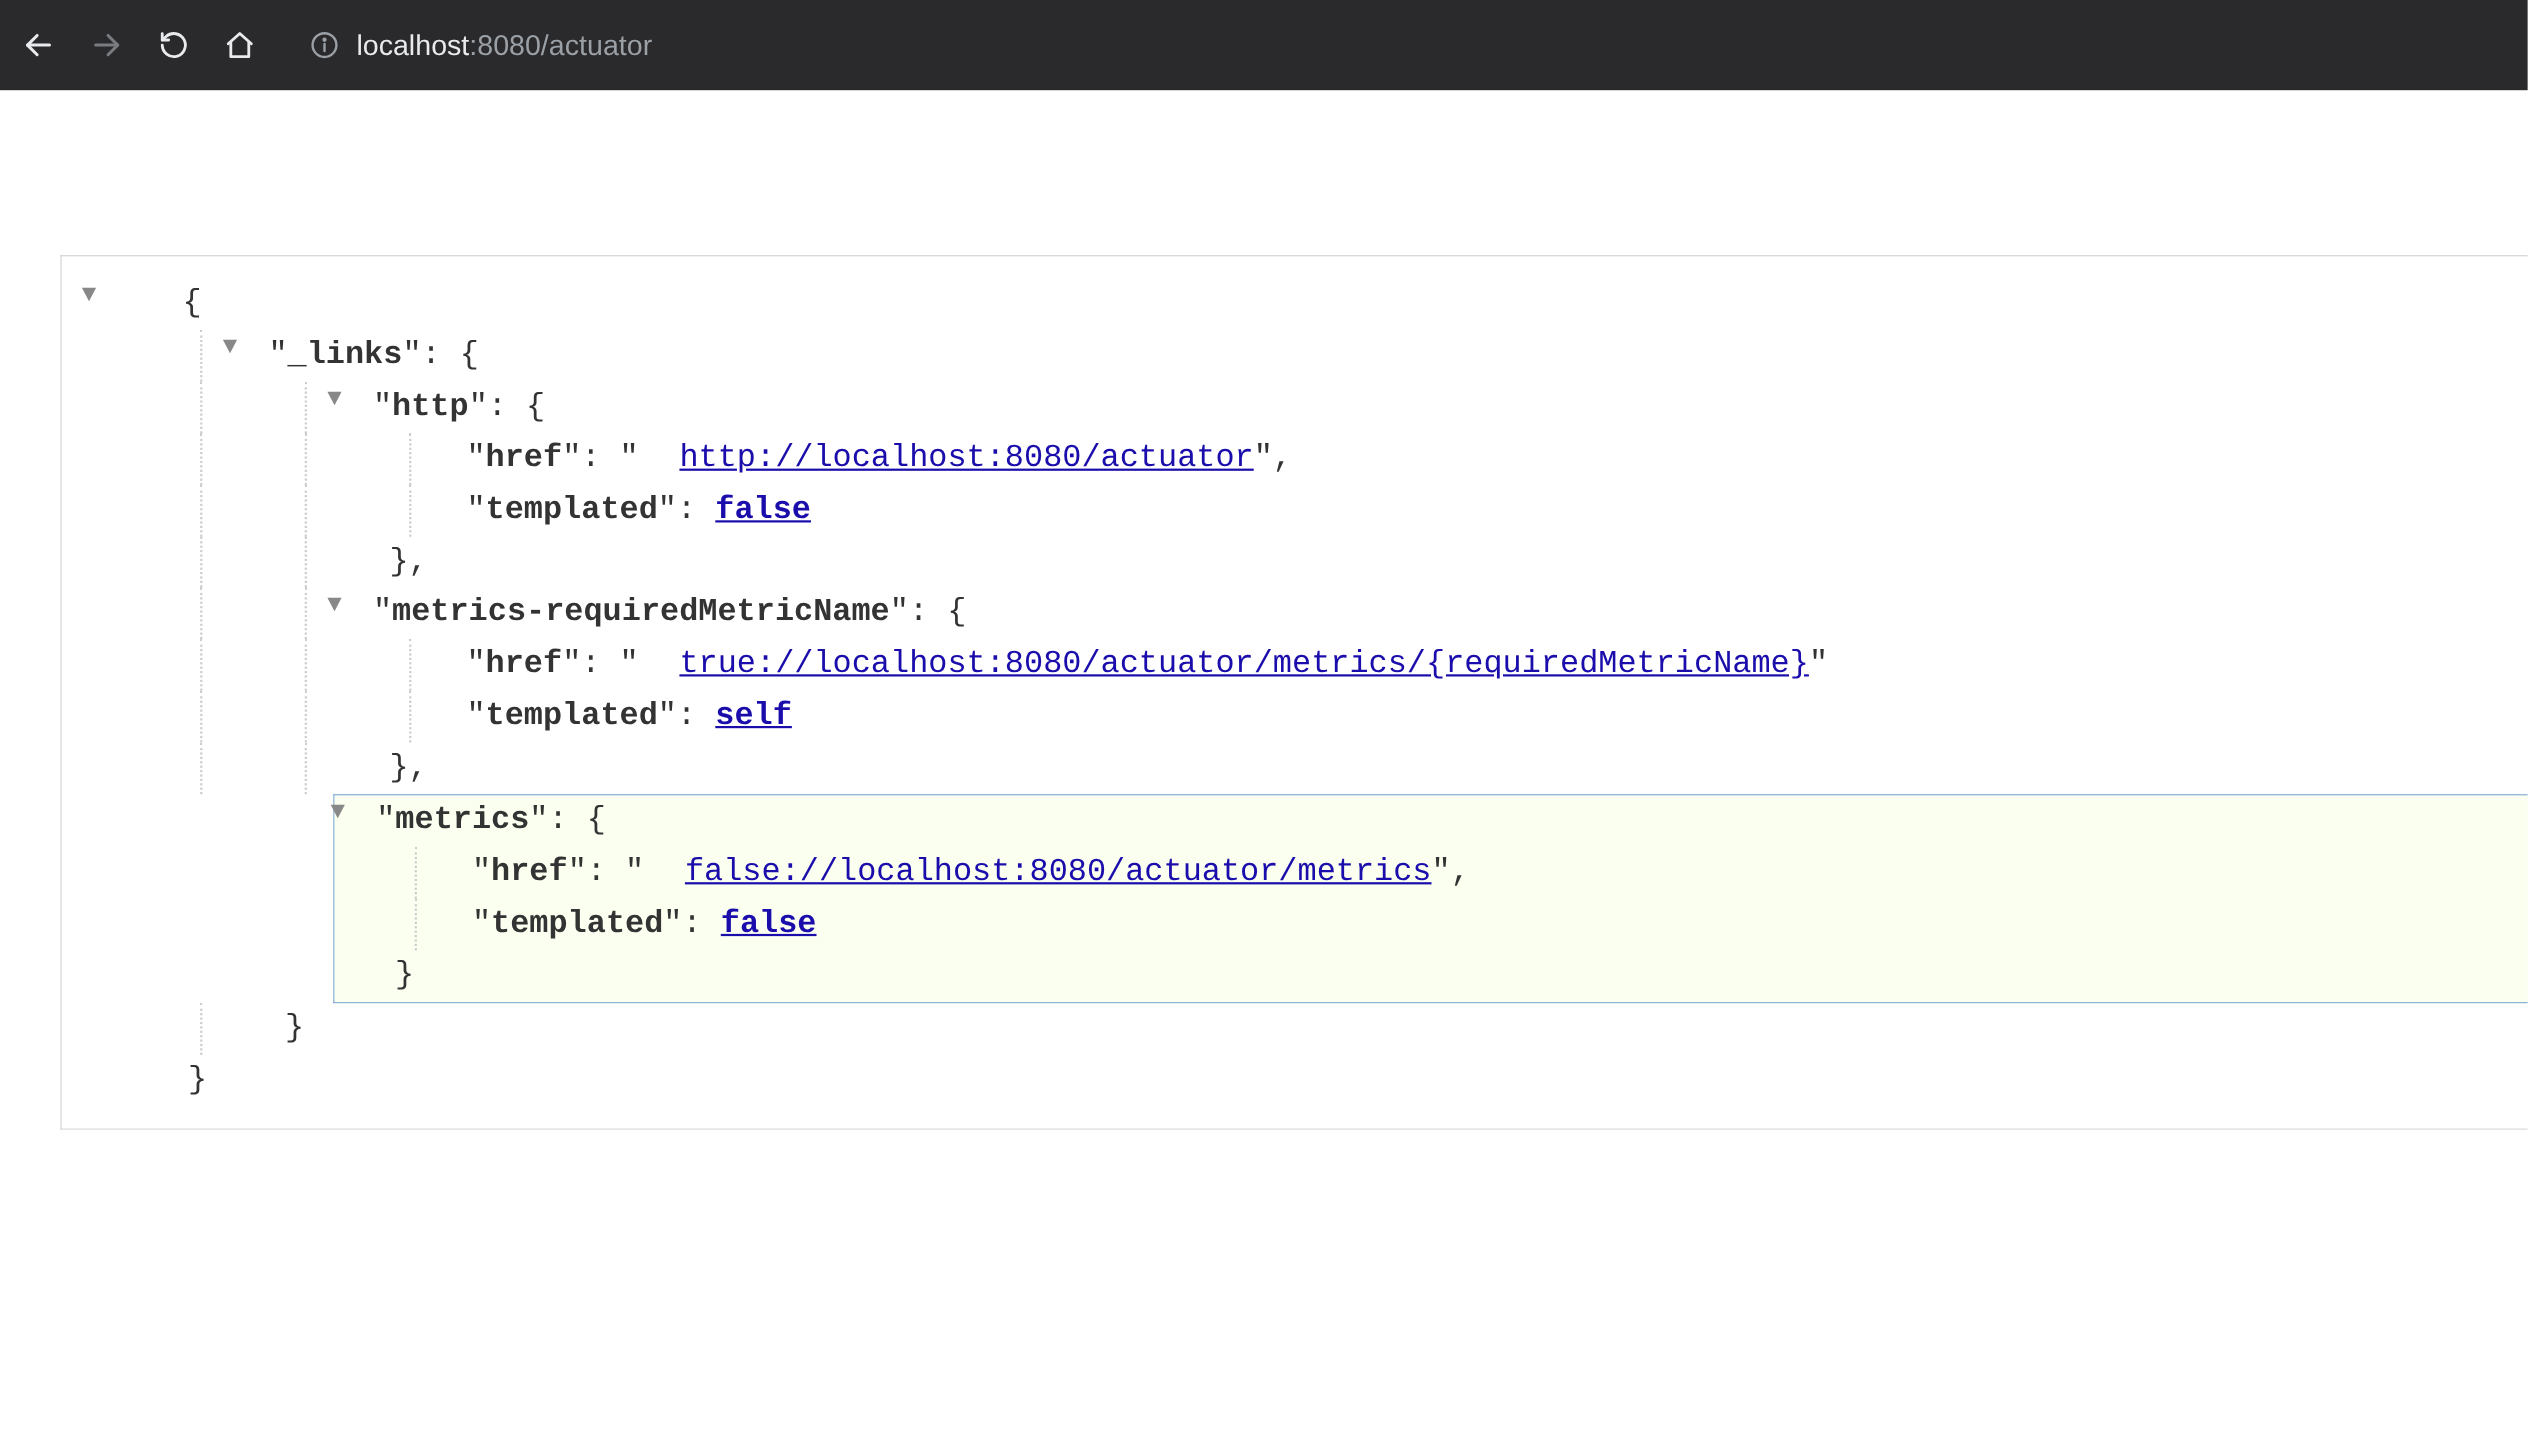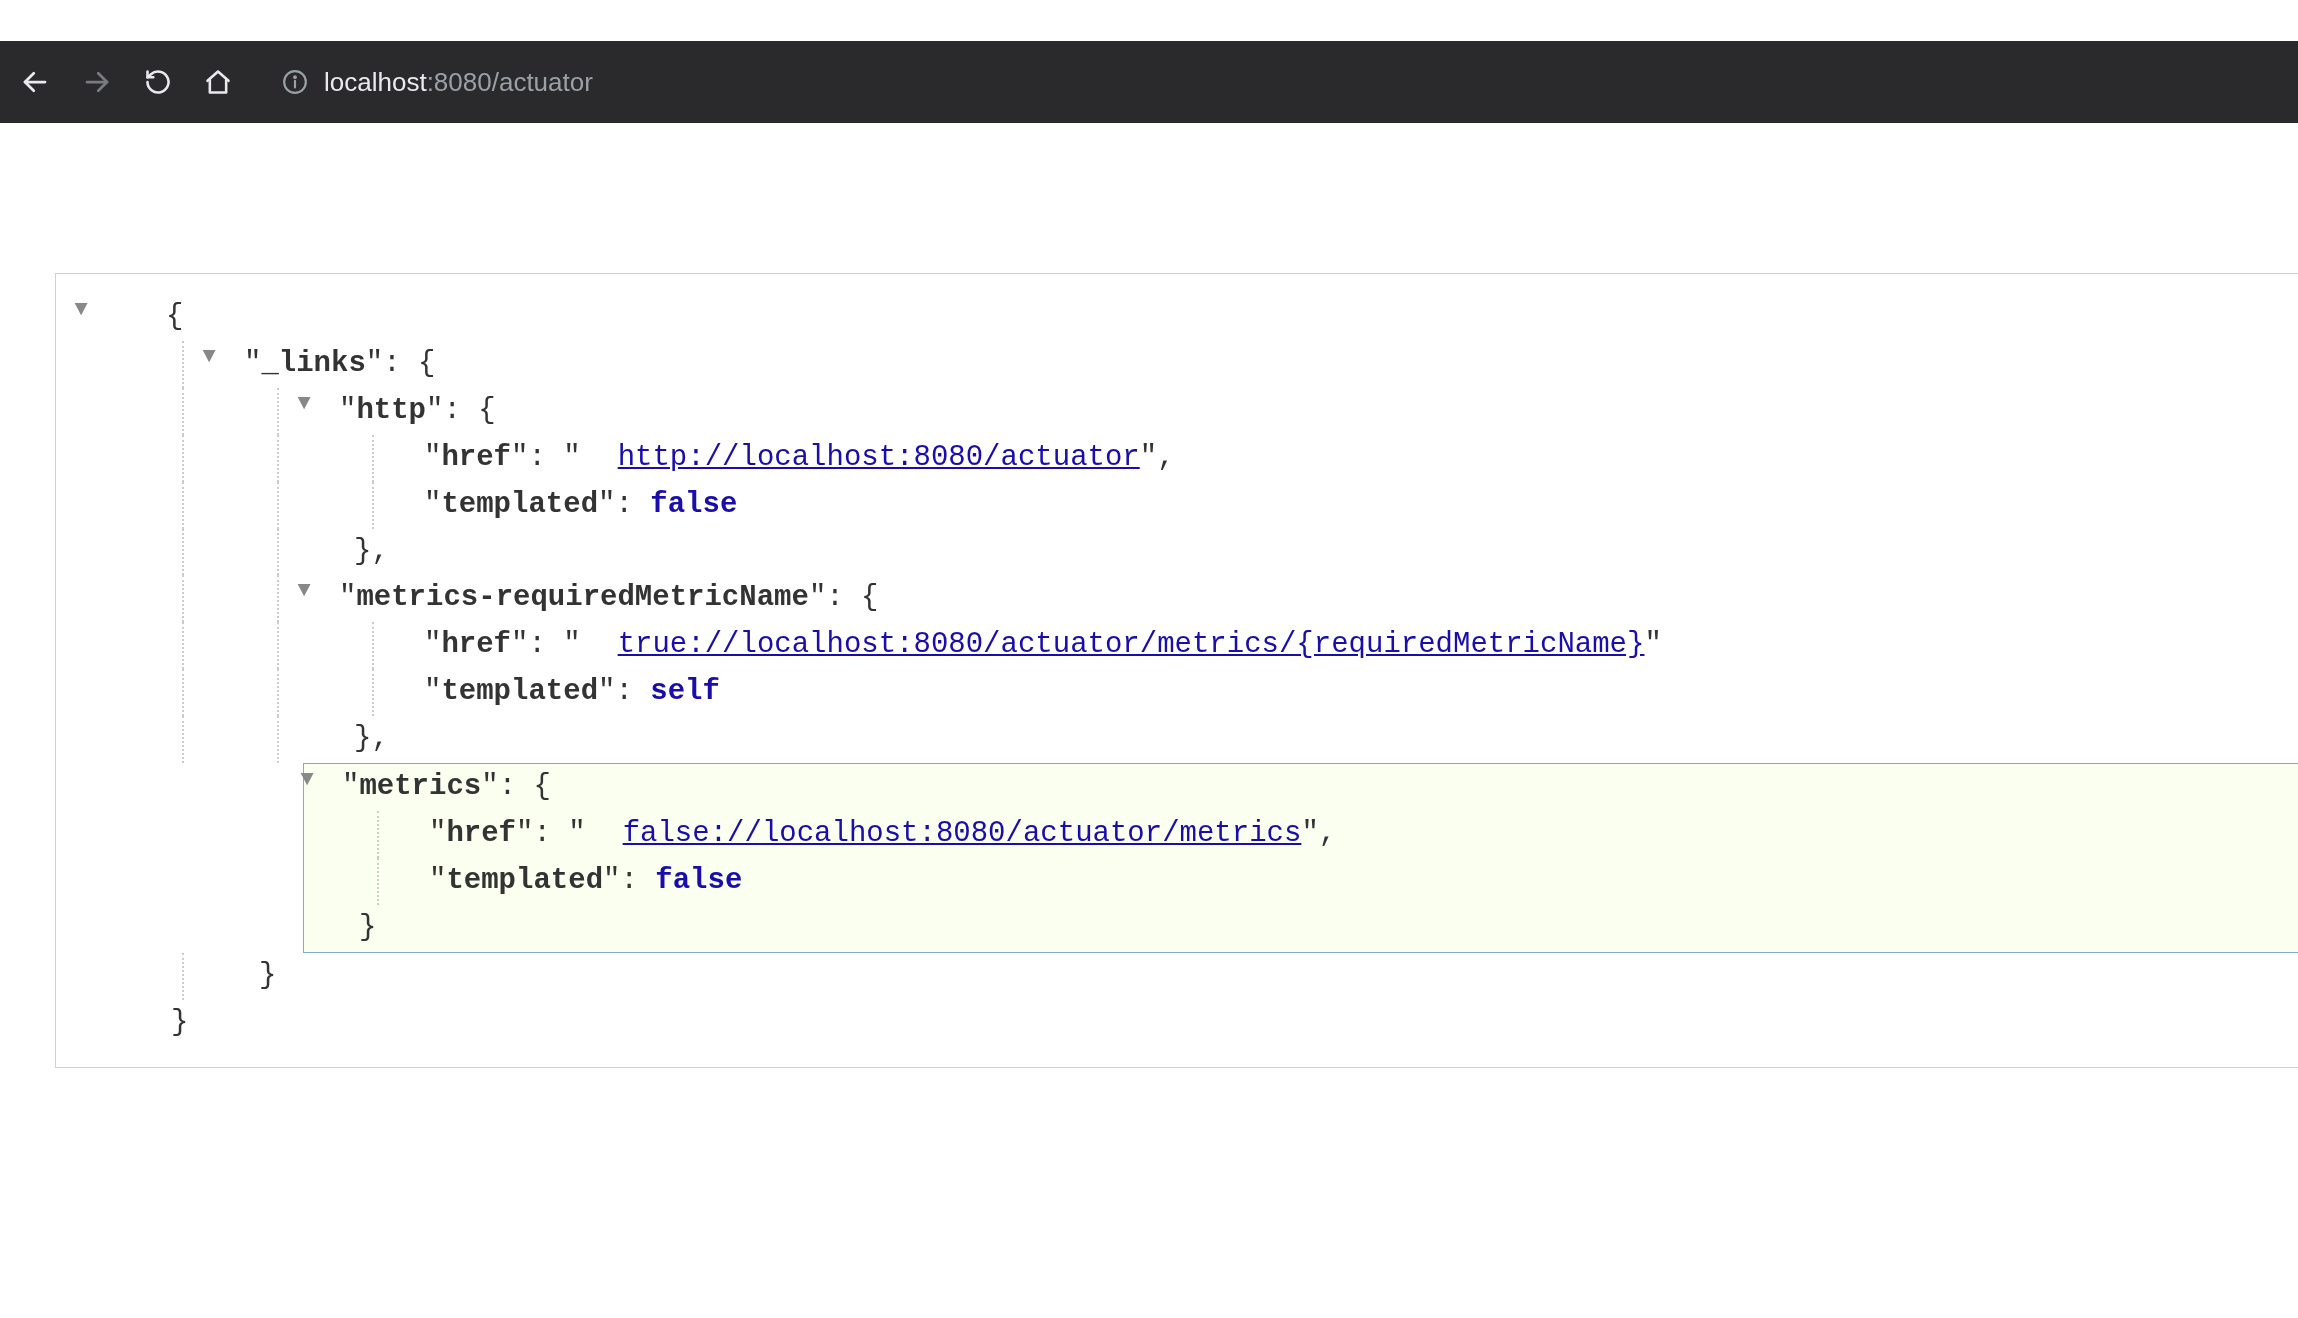--- a/index.html
+++ b/index.html
@@ -12,21 +12,20 @@
       background: #ffffff;
       overflow-x: hidden;
     }
     .browser-bar {
       background: #2a2a2c;
       height: 82px;
       display: flex;
       align-items: center;
       padding: 0 20px;
       gap: 20px;
-      margin-top: 41px;
     }
     .nav-icons {
       display: flex;
       align-items: center;
       gap: 32px;
     }
     .nav-icon {
       color: #e8eaed;
       cursor: pointer;
       display: flex;
@@ -90,20 +89,21 @@
     }
     .json-link {
       color: #1a0dab;
       text-decoration: underline;
       cursor: pointer;
       margin-left: 37px;
     }
     .json-bool {
       color: #1a0dab;
       font-weight: bold;
+      text-decoration: underline;
     }
     .line-wrap {
       display: flex;
       align-items: stretch;
     }
     .line-content {
       padding: 2px 0;
     }
     .highlighted-block {
       background: #fafff0;

